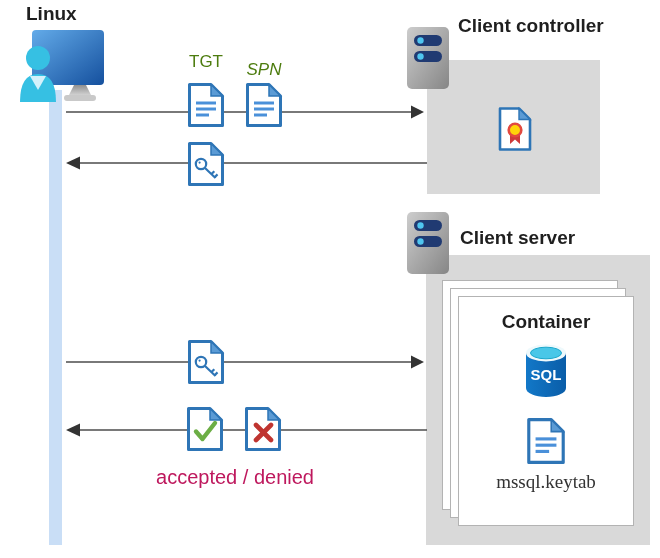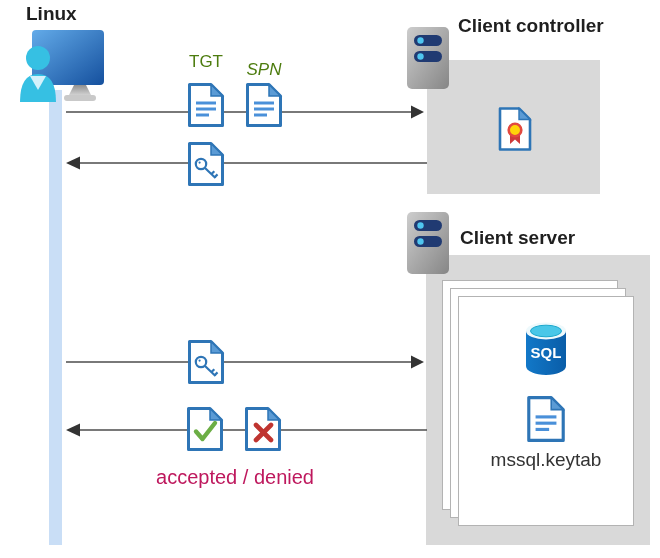--- a/index.html
+++ b/index.html
@@ -9,21 +9,21 @@
   }
   .abs{position:absolute;}
   .title{font-weight:bold;font-size:19px;color:#1f1f1f;line-height:1.22;}
   .gray-box{background:#d9d9d9;}
   .doc-label{font-size:17px;color:#4d7c0f;text-align:center;}
   .flow-note{font-size:20px;color:#be185d;text-align:center;}
   .card{
     background:#ffffff;border:1.5px solid #b3b3b3;width:176px;height:230px;box-sizing:border-box;
   }
   .card-front{display:flex;flex-direction:column;align-items:center;padding-top:14px;}
-  .keytab-text{font-size:19px;color:#333333;margin-top:6px;}
+  .keytab-text{font-size:19px;color:#333333;margin-top:6px;font-family:Liberation Serif, serif;}
   .container-title{font-weight:bold;font-size:19px;color:#1f1f1f;}
   svg{display:block;}
   .z0{z-index:0}.z1{z-index:1}.z2{z-index:2}.z3{z-index:3}
 </style>
 </head>
 <body>
 
 <div id="canvas">
 
   <svg width="0" height="0" aria-hidden="true">
@@ -48,20 +48,21 @@
   </svg>
 
   <div class="abs z0" style="left:49px;top:90px;width:13px;height:455px;background:#c9def6;"></div>
 
   <div class="abs gray-box z0" style="left:427px;top:60px;width:173px;height:134px;"></div>
   <div class="abs gray-box z0" style="left:426px;top:255px;width:224px;height:290px;"></div>
 
   <div class="abs card z1" style="left:442px;top:280px;"></div>
   <div class="abs card z1" style="left:450px;top:288px;"></div>
   <div class="abs card card-front z2" style="left:458px;top:296px;">
+    <div class="container-title">Container</div>
     <svg width="46" height="56" viewBox="0 0 46 56" style="margin-top:10px">
       <path d="M3 10 V45 a20 9 0 0 0 40 0 V10 Z" fill="url(#sqlGrad)"></path>
       <ellipse cx="23" cy="10" rx="20" ry="8.5" fill="#eef9fc"></ellipse>
       <ellipse cx="23" cy="10" rx="15.5" ry="5.8" fill="#49c7e8" stroke="#1aa7cc" stroke-width="1"></ellipse>
       <text x="23" y="37" text-anchor="middle" font-size="15" font-weight="bold" fill="#ffffff" font-family="Liberation Sans, sans-serif">SQL</text>
     </svg>
     <svg width="42" height="48" viewBox="0 0 40 46" style="margin-top:18px">
       <path d="M3.5 2.5 H25 L36.5 14 V43.5 H3.5 Z" fill="#ffffff" stroke="#2e75b6" stroke-width="3" stroke-linejoin="round"></path>
       <path d="M25 2.5 V14 H36.5 Z" fill="#5b9bd5" stroke="#2e75b6" stroke-width="1.5"></path>
       <g stroke="#4a90d9" stroke-width="3">

